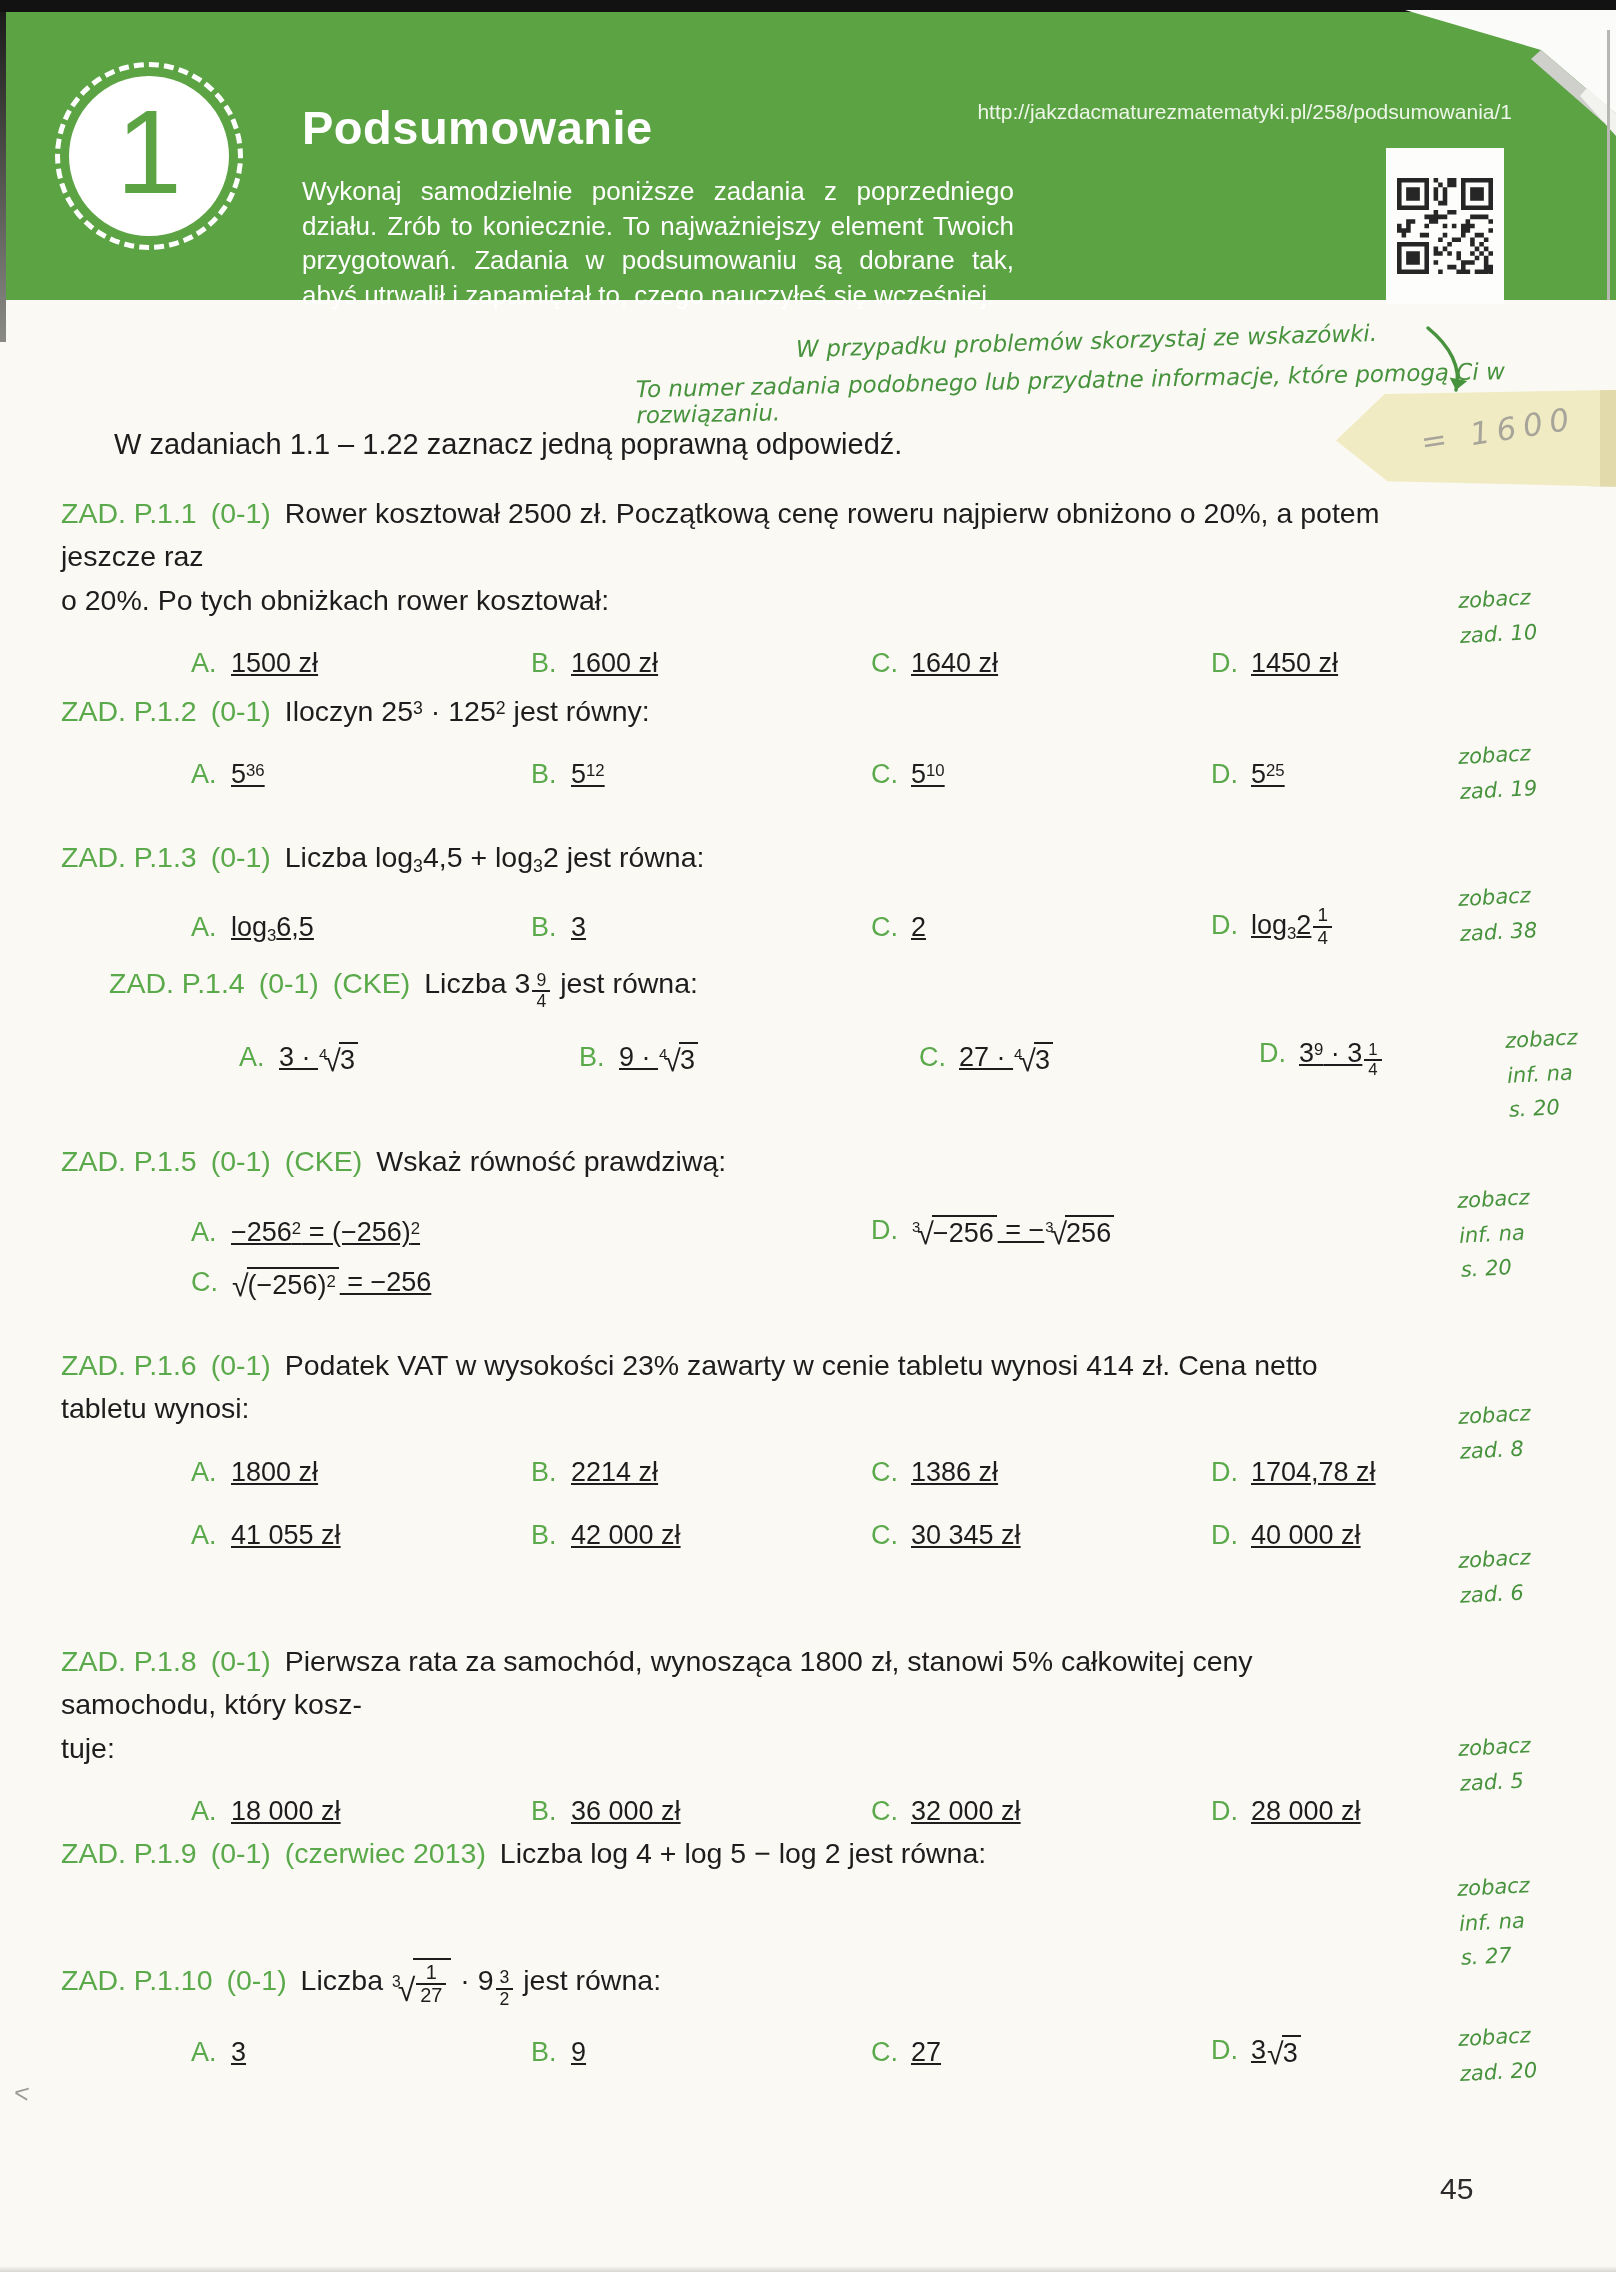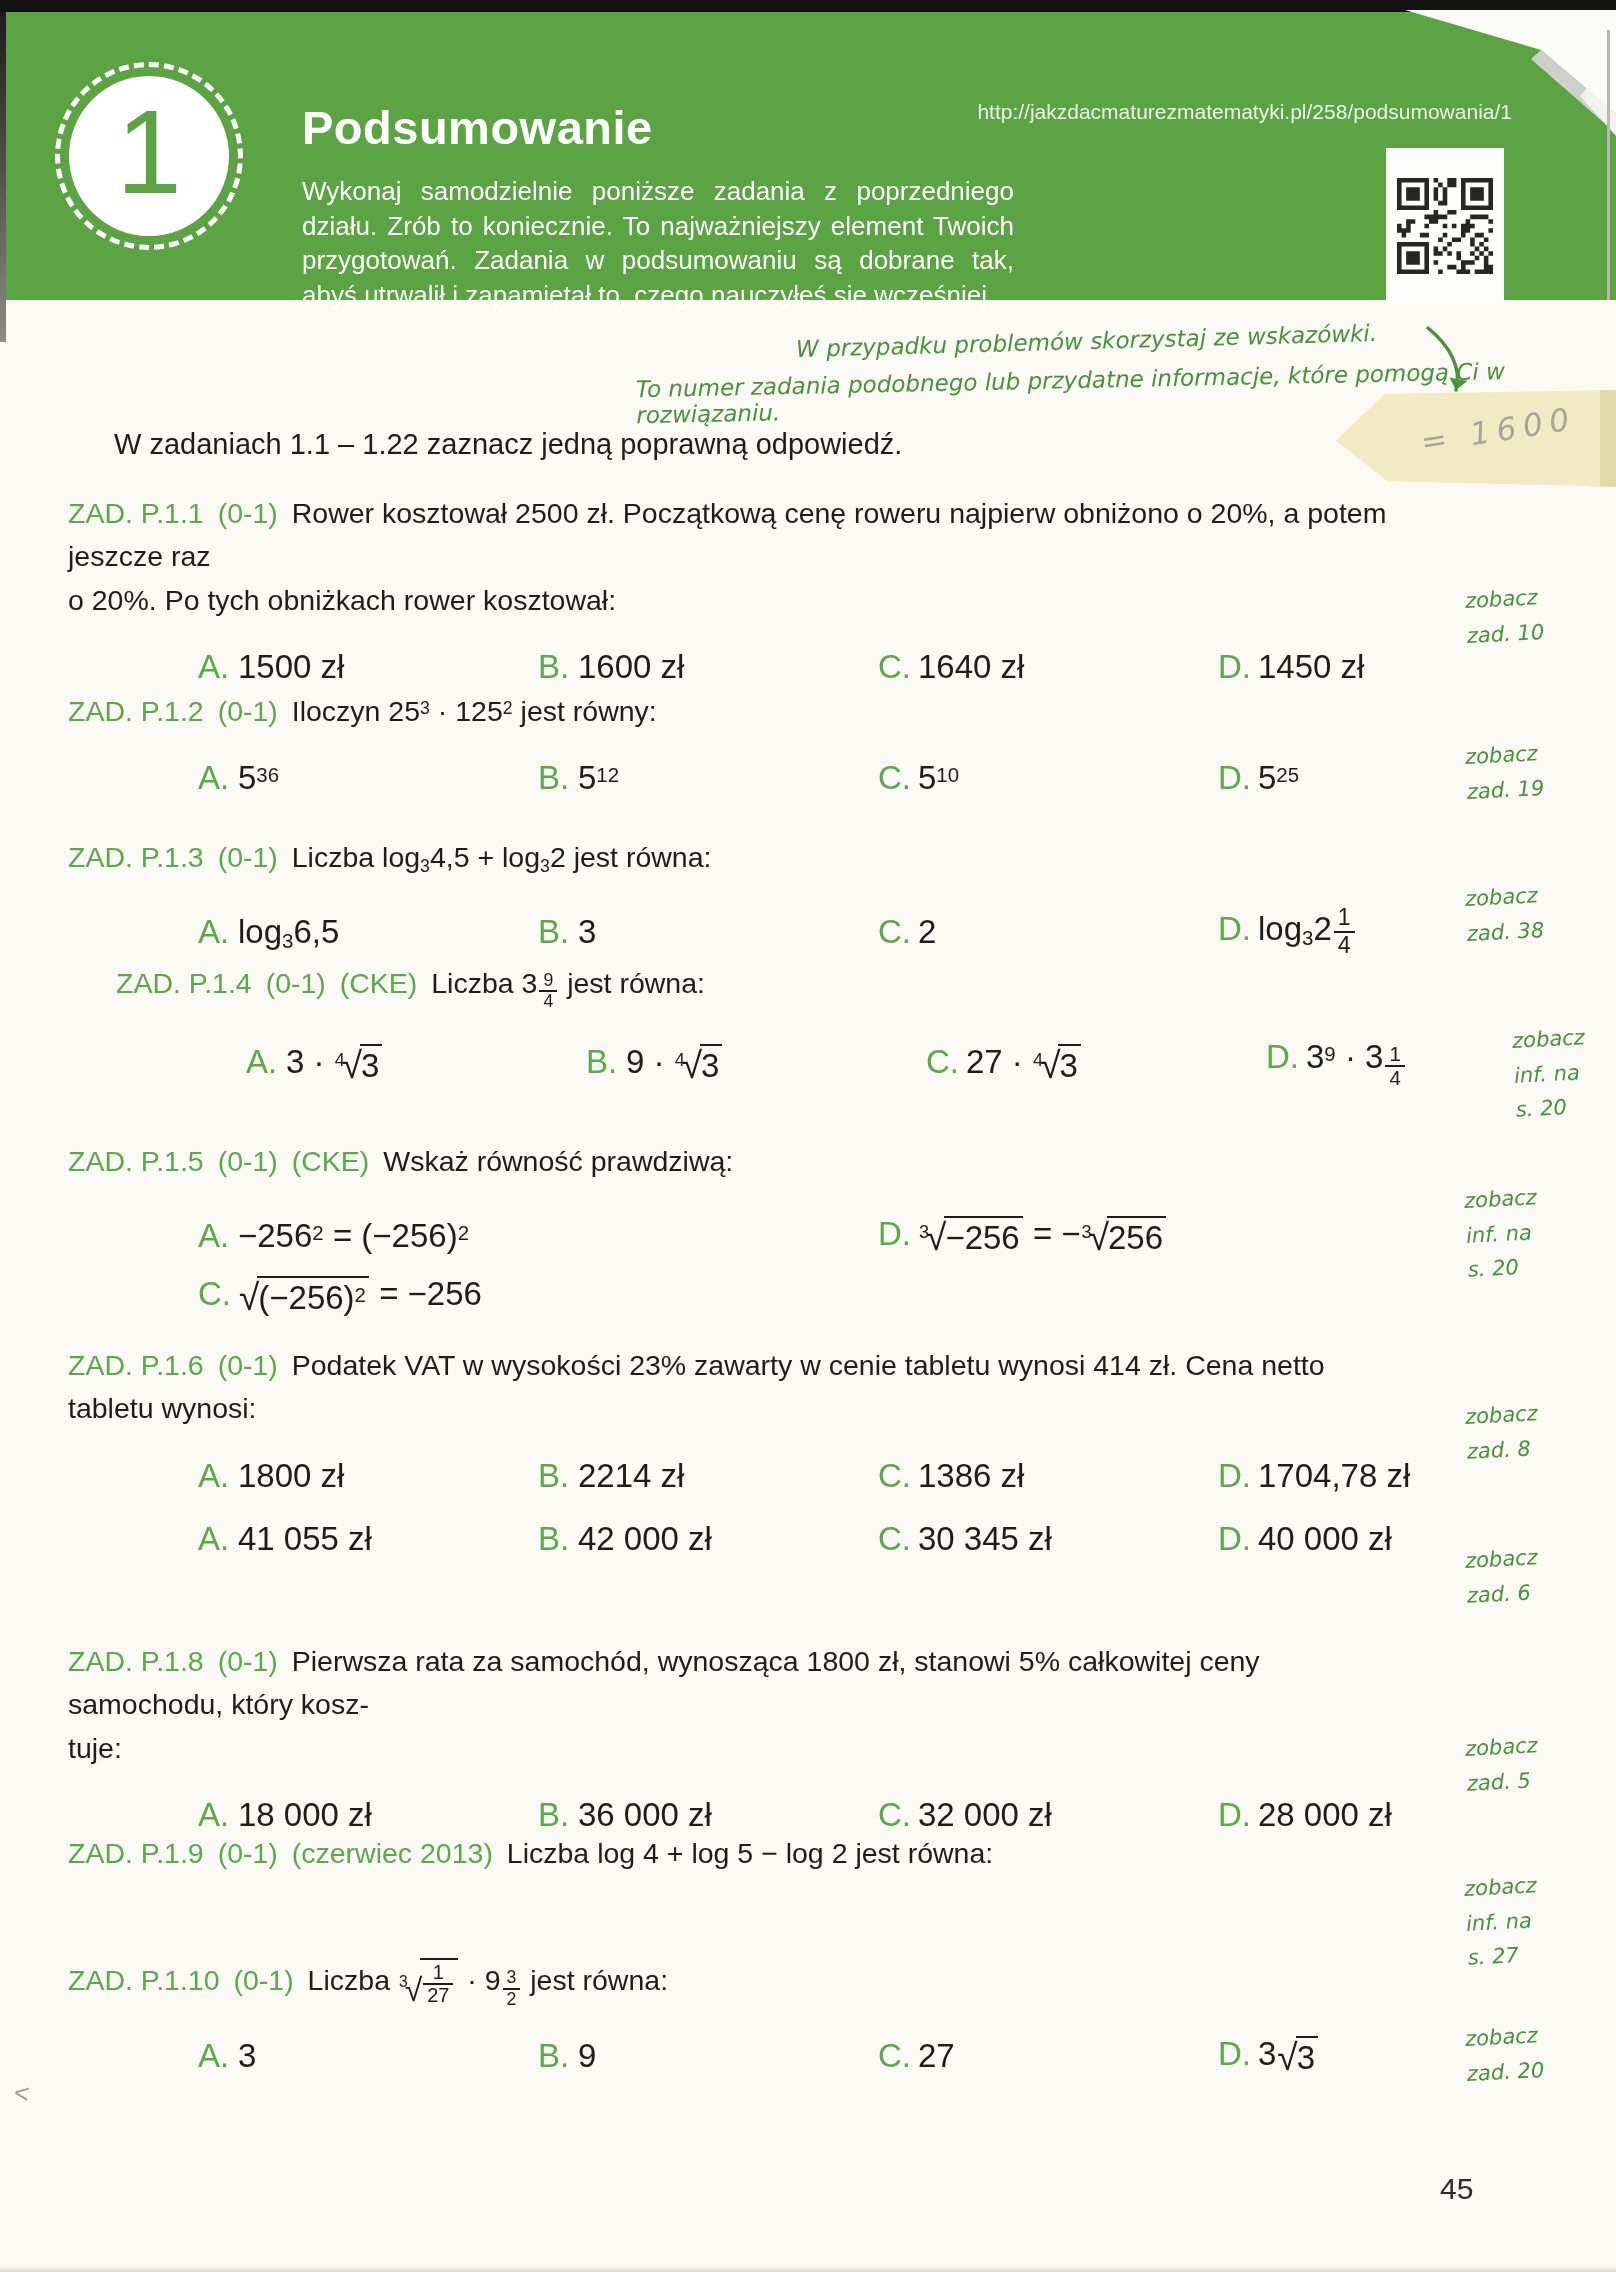--- a/index.html
+++ b/index.html
@@ -36,26 +36,26 @@
   .sticky{position:absolute;left:1336px;top:390px;width:286px;height:97px;
     background:#f1ebc3;clip-path:polygon(0 52%,17% 4%,100% 0,100% 100%,18% 94%);
     box-shadow:0 2px 3px rgba(0,0,0,.15);}
   .sticky .fold{position:absolute;right:0;top:0;width:22px;height:100%;background:#e2daab;}
   .sticky .note{position:absolute;left:84px;top:22px;font-family:"DejaVu Sans", sans-serif;font-style:italic;
     font-size:31px;letter-spacing:7px;color:#a7a49a;transform:rotate(-9deg);}
   .pencil-mark{position:absolute;left:14px;top:2078px;color:#9a9a96;font-size:26px;transform:rotate(8deg);}
 
   
   .intro{position:absolute;left:114px;top:428px;font-size:29px;}
-  .question{position:absolute;left:68px;width:1525px;}
+  .question{position:absolute;left:61px;width:1525px;}
   .q-head{margin:0;width:1335px;font-size:28.5px;line-height:1.52;}
   .q-id,.q-points,.q-tag{color:#5aa94a;}
   .q-points{margin:0 6px;}
   .q-tag{margin-right:6px;}
-  .answers{display:grid;grid-template-columns:340px 340px 340px auto;padding-left:130px;margin-top:26px;font-size:33px;align-items:center;}
+  .answers{display:grid;grid-template-columns:340px 340px 340px auto;padding-left:130px;margin-top:26px;font-size:27px;align-items:center;text-decoration:underline;}
   .answers.grid2{grid-template-columns:680px auto;grid-auto-flow:column;grid-template-rows:auto auto;row-gap:18px;margin-top:32px;}
   .answer{white-space:nowrap;}
   .a-letter{color:#5aa94a;display:inline-block;min-width:40px;}
   .margin-note{position:absolute;left:1398px;font-size:21px;line-height:1.65;transform:rotate(-3deg);}
   .page-number{position:absolute;left:1440px;top:2172px;font-size:30px;color:#2b2b2b;}
 
   
   sup{font-size:.62em;vertical-align:7px;line-height:0;}
   sub{font-size:.62em;vertical-align:-5px;line-height:0;}
   .frac{display:inline-flex;flex-direction:column;text-align:center;vertical-align:middle;font-size:.70em;line-height:1.1;margin:0 2px;}

